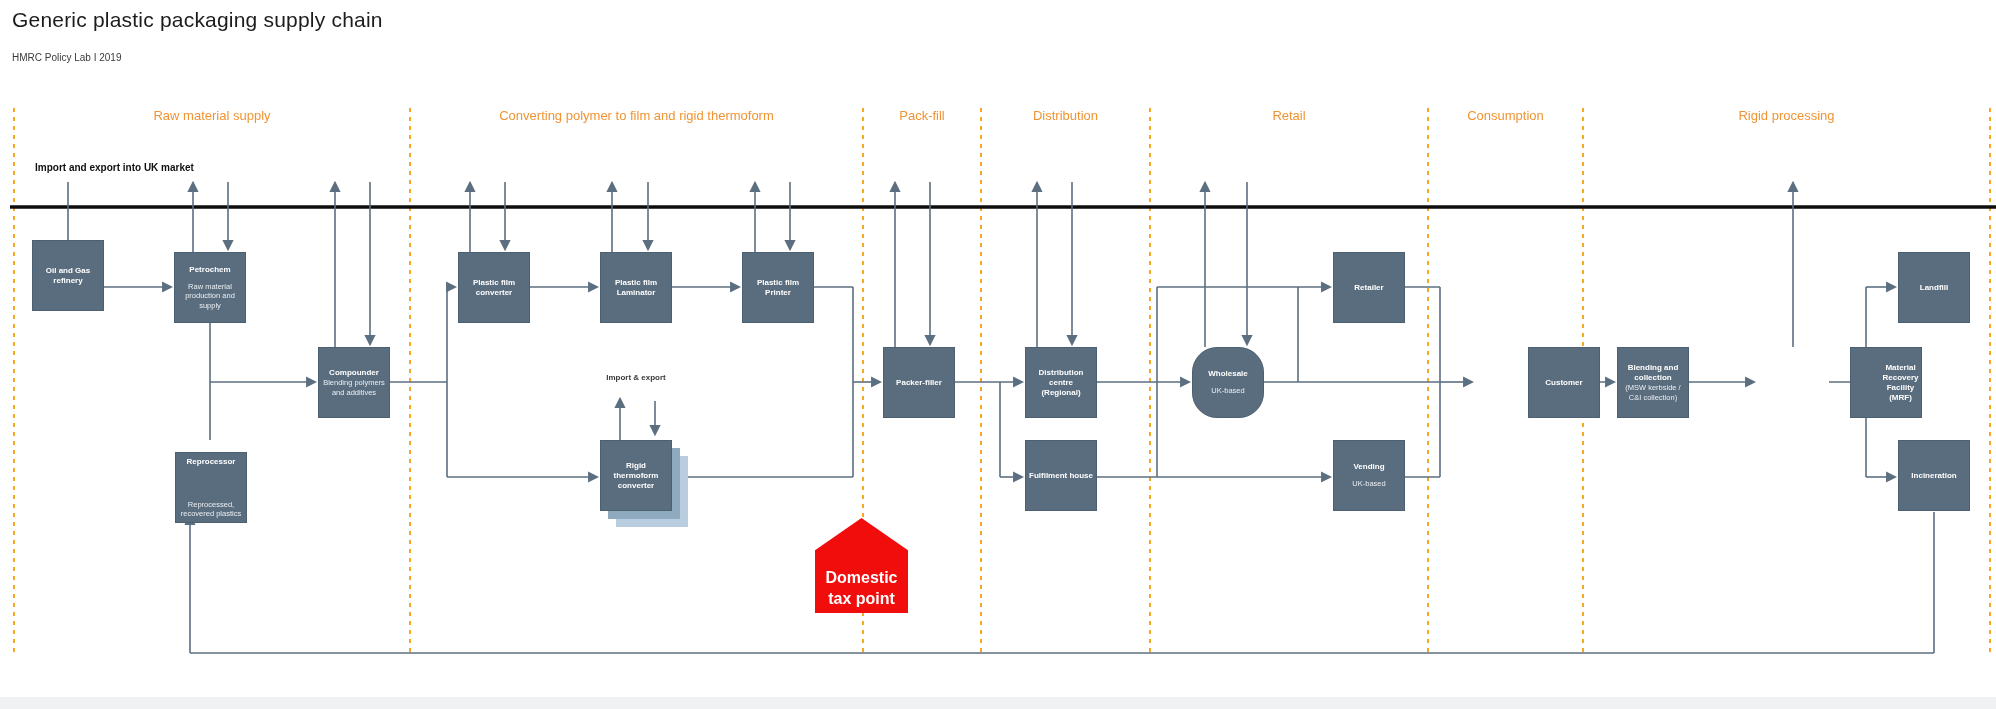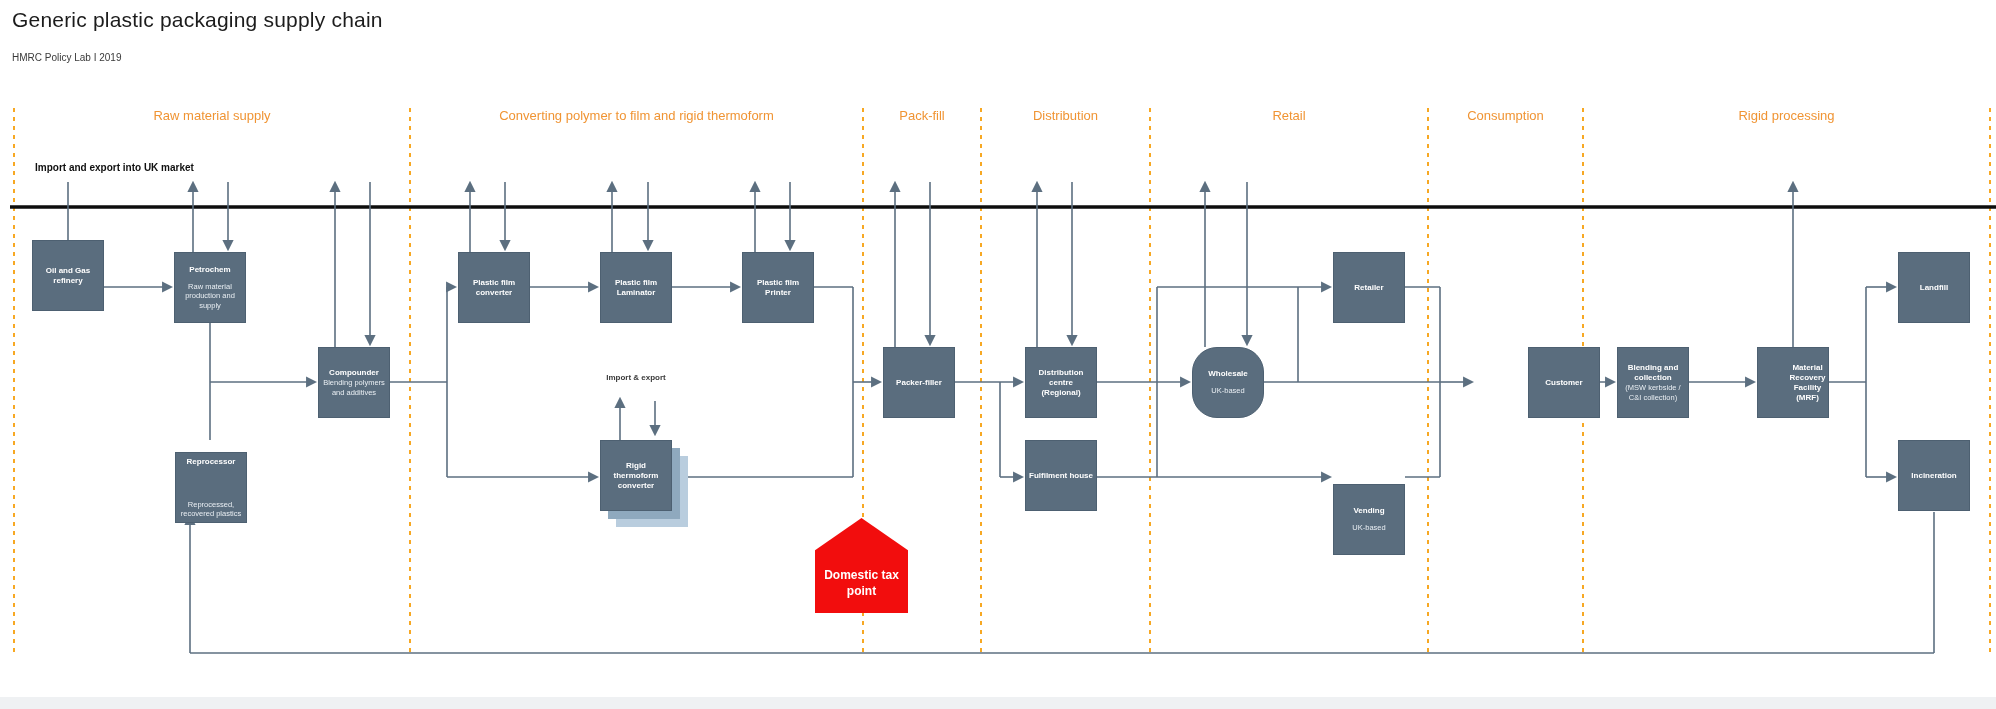--- a/index.html
+++ b/index.html
@@ -22,21 +22,21 @@
   .gap-sub{margin-top:7px;}
   .shadow1{position:absolute;width:72px;height:71px;background:#8fa9be;z-index:2;}
   .shadow2{position:absolute;width:72px;height:71px;background:#b9cdde;z-index:1;}
   .importexport-label{position:absolute;left:586px;top:373px;width:100px;text-align:center;
     font-size:8px;font-weight:600;color:#3c3c3c;z-index:3;}
   .tax-point{
     position:absolute;left:815px;top:518px;width:93px;height:95px;background:#f20d0d;
     clip-path:polygon(50% 0%,100% 34%,100% 100%,0% 100%,0% 34%);
     display:flex;align-items:flex-start;justify-content:center;z-index:4;
   }
-  .tax-point-text{margin-top:50px;font-size:12px;font-weight:bold;color:#fff;text-align:center;line-height:1.3;}
+  .tax-point-text{margin-top:50px;font-size:16px;font-weight:bold;color:#fff;text-align:center;line-height:1.3;}
   .footer-strip{position:absolute;left:0;top:697px;width:1996px;height:12px;background:#eff1f3;}
 </style>
 </head>
 <body>
 
 <div class="canvas">
 
   <div class="page-title">Generic plastic packaging supply chain</div>
   <div class="page-subtitle">HMRC Policy Lab I 2019</div>
 
@@ -174,35 +174,35 @@
     <div class="node-title">Wholesale</div>
     <div class="node-sub gap-sub">UK-based</div>
   </div>
   <div class="node" style="left:1528px;top:347px;">
     <div class="node-title">Customer</div>
   </div>
   <div class="node" style="left:1617px;top:347px;">
     <div class="node-title">Blending and collection</div>
     <div class="node-sub">(MSW kerbside / C&amp;I collection)</div>
   </div>
-  <div class="node" style="left:1757px;top:347px;padding-left:32px;">
+  <div class="node" style="left:1850px;top:347px;padding-left:32px;">
     <div class="node-title">Material Recovery Facility (MRF)</div>
   </div>
 
   <div class="node" style="left:175px;top:452px;gap:26px;">
     <div class="node-title">Reprocessor</div>
     <div class="node-sub gap-sub">Reprocessed, recovered plastics</div>
   </div>
   <div class="node" style="left:600px;top:440px;">
     <div class="node-title">Rigid thermoform converter</div>
   </div>
   <div class="node" style="left:1025px;top:440px;">
     <div class="node-title">Fulfilment house</div>
   </div>
-  <div class="node" style="left:1333px;top:440px;margin-top:44px;">
+  <div class="node" style="left:1333px;top:440px;">
     <div class="node-title">Vending</div>
     <div class="node-sub gap-sub">UK-based</div>
   </div>
   <div class="node" style="left:1898px;top:440px;">
     <div class="node-title">Incineration</div>
   </div>
 
   <div class="importexport-label">Import &amp; export</div>
 
   <div class="tax-point">

